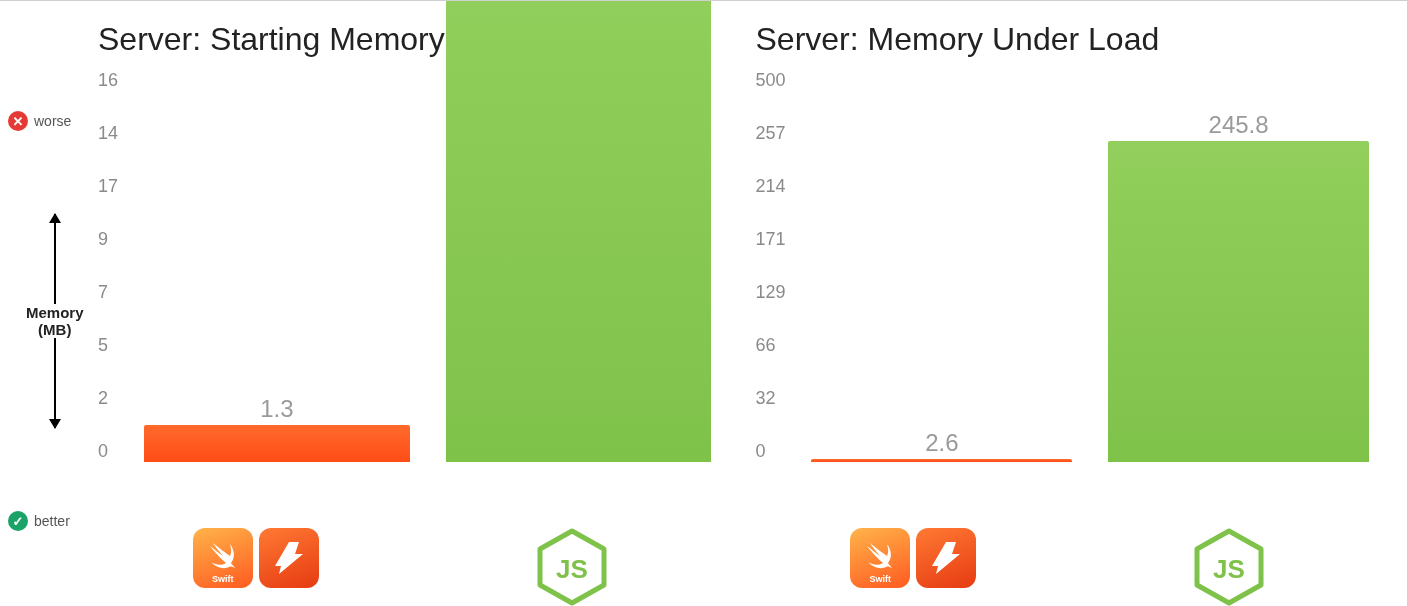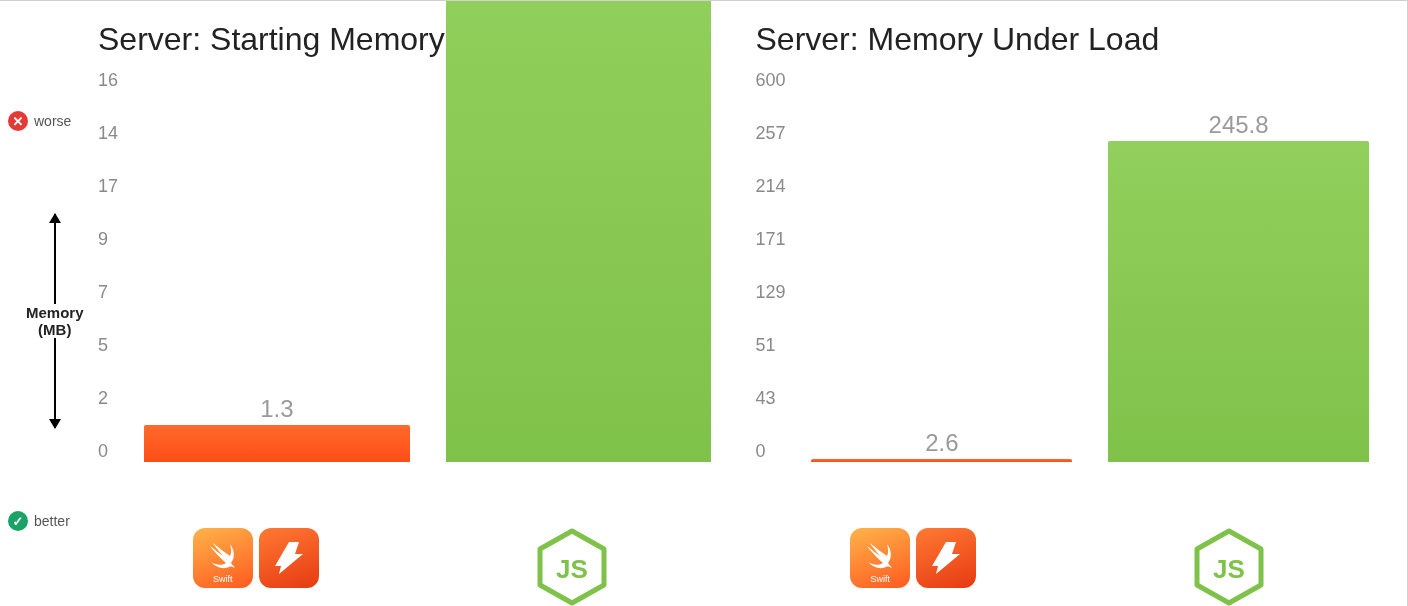--- a/index.html
+++ b/index.html
@@ -38,21 +38,21 @@
   .bar.swift{background:linear-gradient(180deg,#ff6a2b 0%,#ff4d18 100%)}
   .bar.node{background:linear-gradient(180deg,#92cf5c 0%,#7fc24a 100%)}
   .bar-label{position:absolute;top:-30px;left:50%;transform:translateX(-50%);
              font-size:24px;color:#9a9a9a}
   .x-icons{height:92px;display:flex;align-items:flex-start;justify-content:space-around;padding-top:14px}
   .icon-pair{display:flex;gap:6px;align-items:center;width:44%;justify-content:center}
   .app-icon{width:60px;height:60px;border-radius:12px;display:flex;align-items:center;
             justify-content:center;position:relative;overflow:hidden}
   .app-icon.swift{background:linear-gradient(160deg,#ffb44a 0%,#ff5a20 100%)}
   .app-icon.kitura{background:linear-gradient(160deg,#ff7a33 0%,#e63a12 100%)}
-  .swift-sub{position:absolute;bottom:4px;font-size:9px;color:#fff;font-weight:400}
+  .swift-sub{position:absolute;bottom:4px;font-size:9px;color:#fff;font-weight:700}
   .hex{width:70px;height:78px;display:flex;align-items:center;justify-content:center}
   svg{display:block}
 </style>
 </head>
 <body>
 
 <div class="legend">
   <div class="legend-row">
     <div class="badge bad">✕</div>
     <span class="legend-text">worse</span>
@@ -119,27 +119,27 @@
           </svg>
         </div>
       </div>
     </div>
   </div>
 
   <div class="chart">
     <div class="chart-title">Server: Memory Under Load</div>
     <div class="plot-wrap">
       <div class="y-axis">
-        <span>600</span>
+        <span>500</span>
         <span>257</span>
         <span>214</span>
         <span>171</span>
         <span>129</span>
-        <span>51</span>
-        <span>43</span>
+        <span>66</span>
+        <span>32</span>
         <span>0</span>
       </div>
       <div class="plot">
         <div class="bar-group">
           <div class="bar swift" style="height: 3.39733px;">
             <span class="bar-label">2.6</span>
           </div>
         </div>
         <div class="bar-group">
           <div class="bar node" style="height: 321.179px;">

